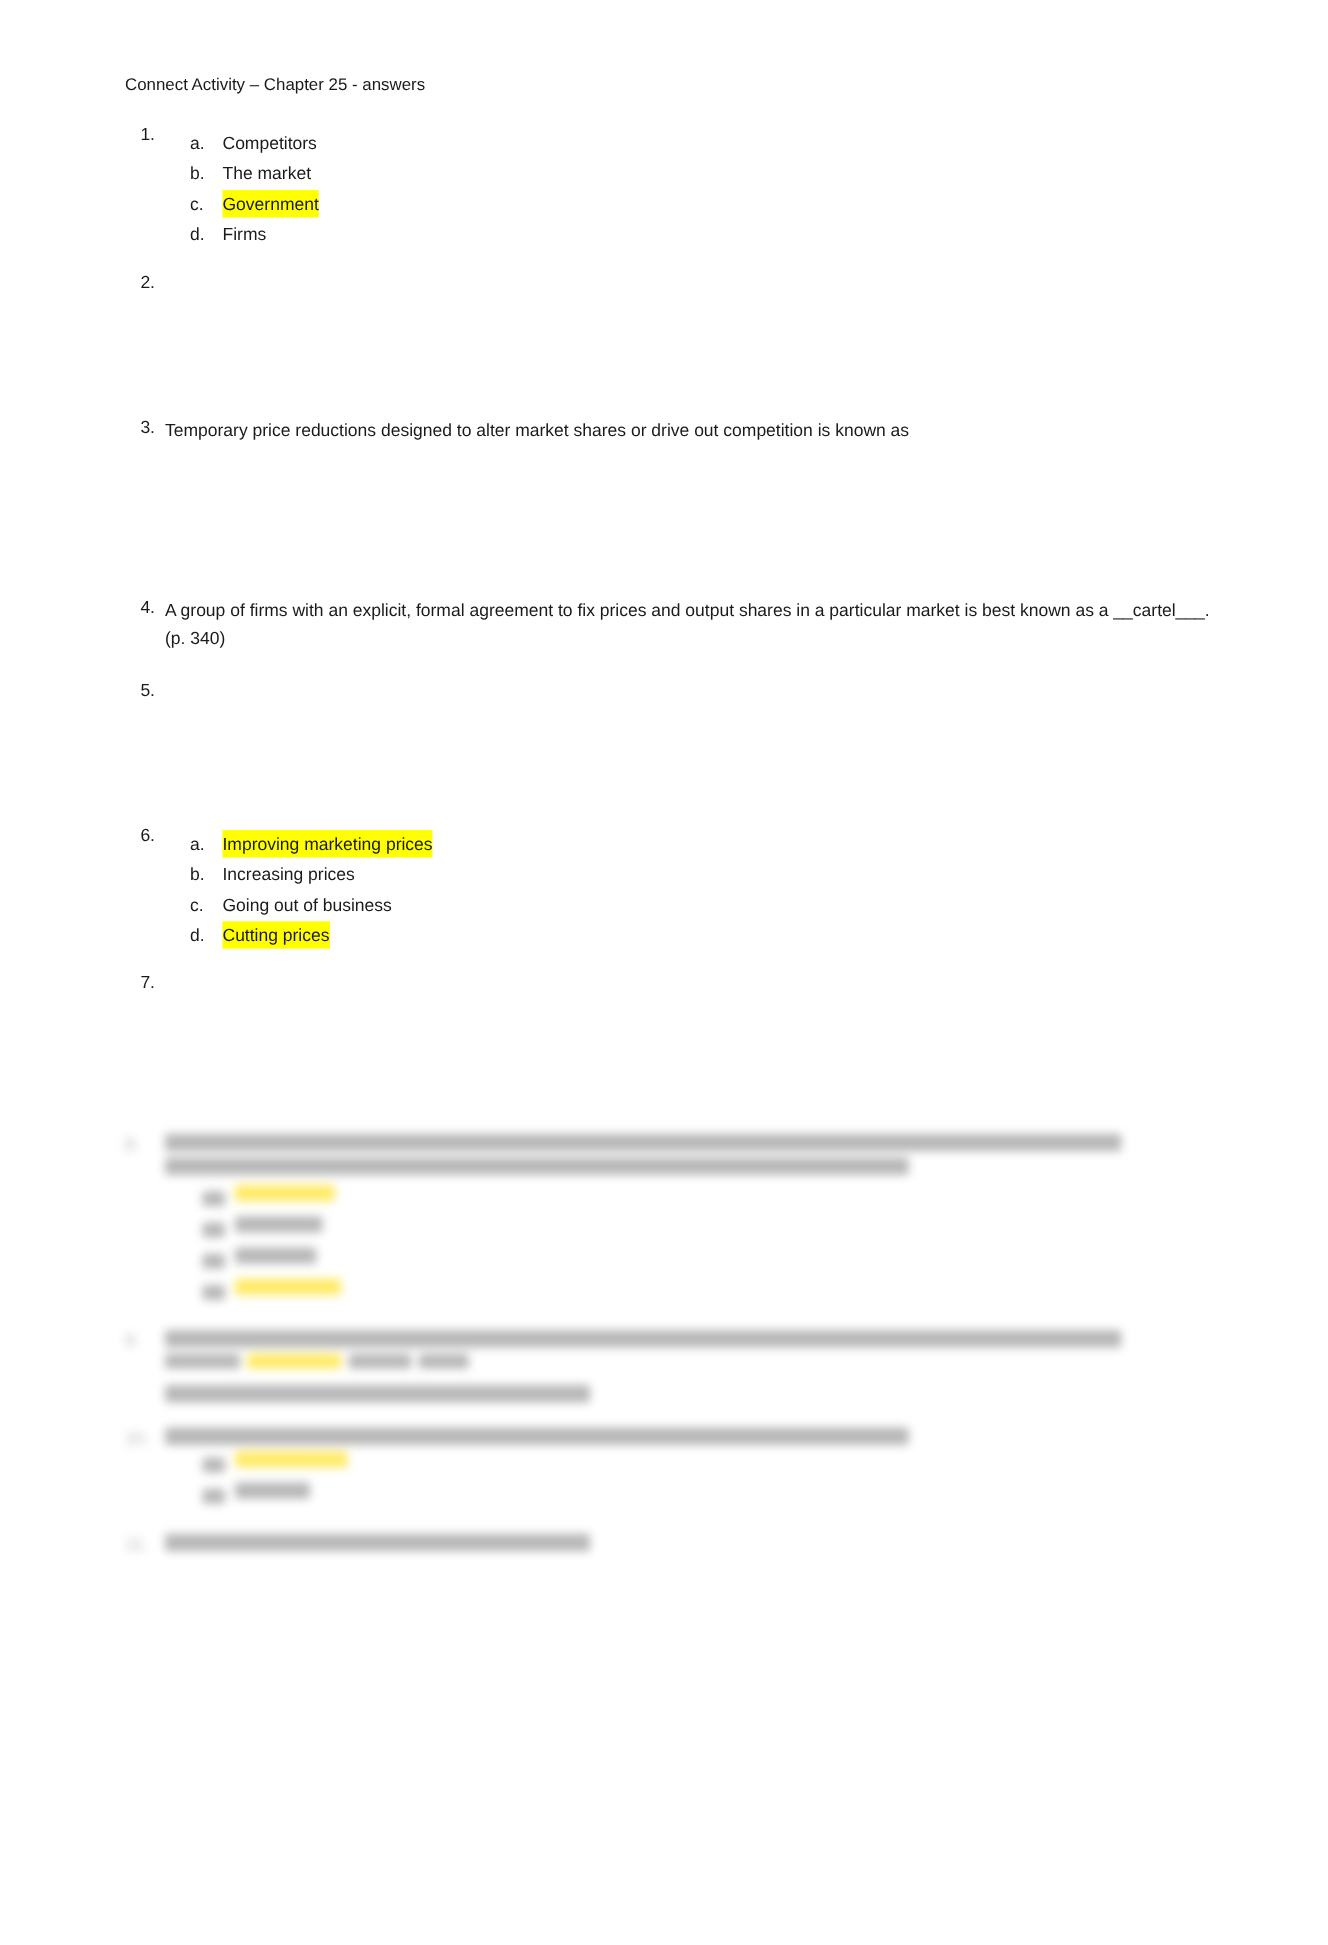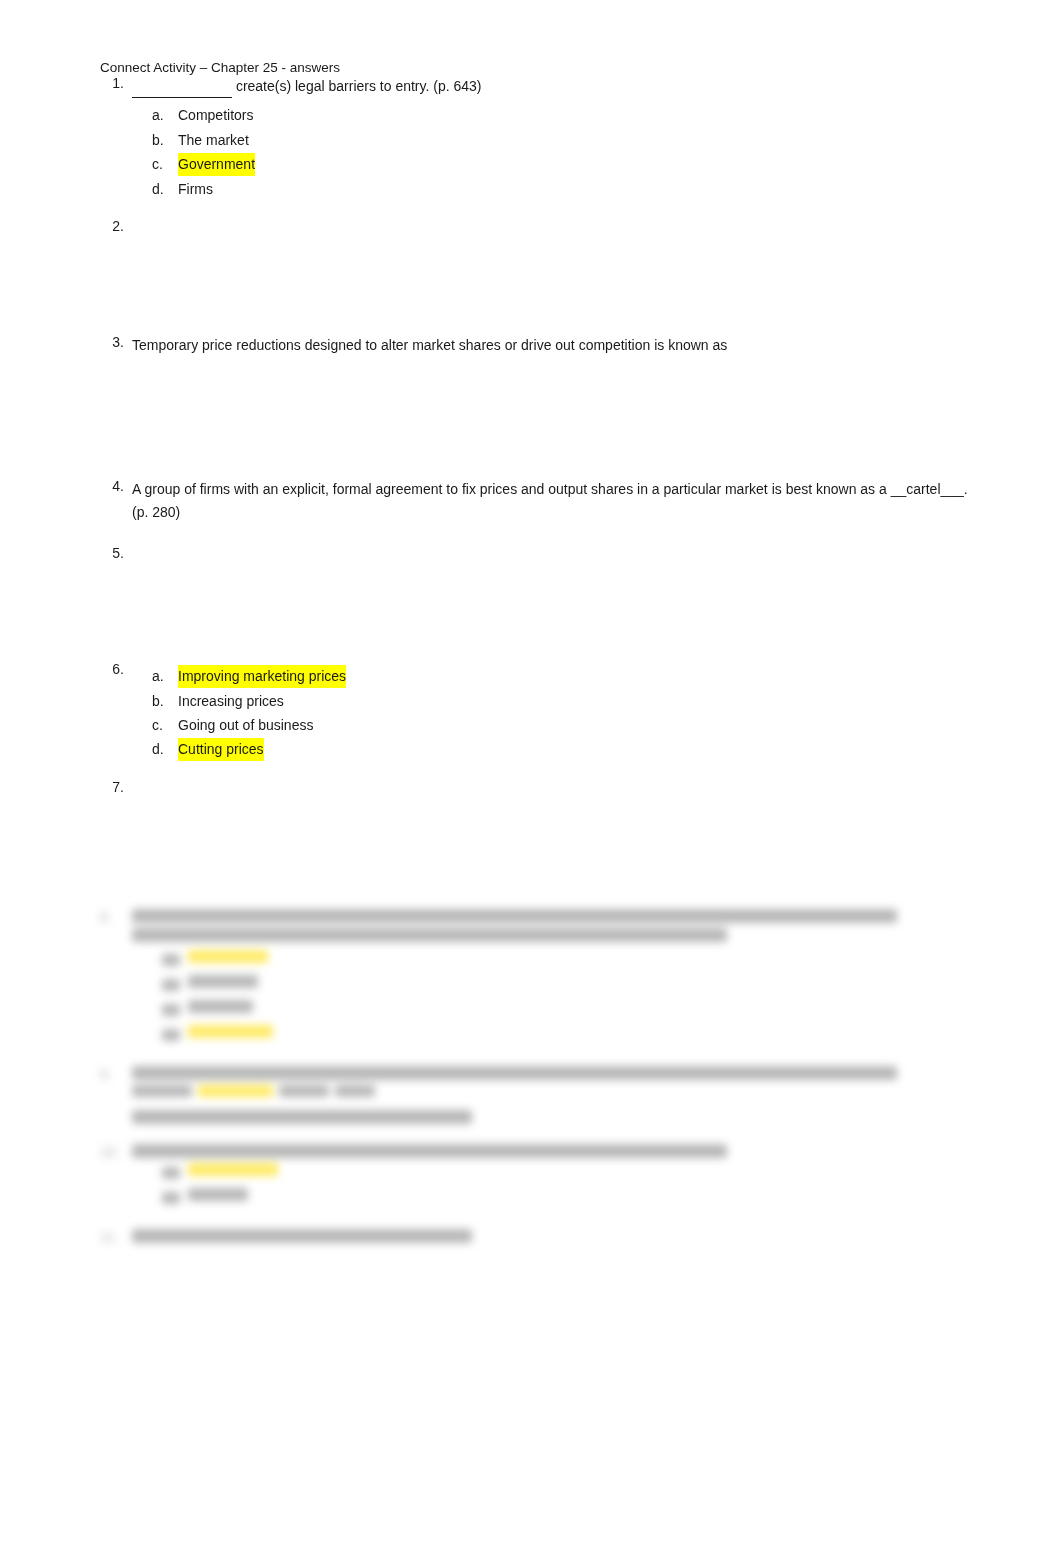--- a/index.html
+++ b/index.html
@@ -17,20 +17,21 @@
       min-height: 1556px;
     }
 
     .page {
       padding: 60px 80px 60px 100px;
       max-width: 1062px;
     }
 
     .page-title {
       font-size: 13.5px;
+      margin-bottom: 24px;
       color: #1a1a1a;
     }
 
     .question-list {
       list-style: none;
       padding: 0;
     }
 
     .question-item {
       margin-bottom: 16px;
@@ -137,23 +138,20 @@
 <body>
 
 <div class="page">
   <div class="page-title">Connect Activity – Chapter 25 - answers</div>
 
   <ol class="question-list">
 
     <li class="question-item">
       <span class="question-number">1.</span>
       <div class="question-content">
-        <div class="question-text">
-          <span class="blank">&nbsp;&nbsp;&nbsp;&nbsp;&nbsp;&nbsp;&nbsp;&nbsp;&nbsp;&nbsp;&nbsp;&nbsp;</span> create(s) legal barriers to entry. (p. 643)
-        </div>
         <ul class="sub-list">
           <li class="sub-item">
             <span class="sub-letter">a.</span>
             <span>Competitors</span>
           </li>
           <li class="sub-item">
             <span class="sub-letter">b.</span>
             <span>The market</span>
           </li>
           <li class="sub-item">
@@ -182,21 +180,21 @@
           Temporary price reductions designed to alter market shares or drive out competition is known as
         </div>
         <div class="question-spacer-lg"></div>
       </div>
     </li>
 
     <li class="question-item">
       <span class="question-number">4.</span>
       <div class="question-content">
         <div class="question-text">
-          A group of firms with an explicit, formal agreement to fix prices and output shares in a particular market is best known as a __cartel___. (p. 280)
+          A group of firms with an explicit, formal agreement to fix prices and output shares in a particular market is best known as a __cartel___. (p. 340)
         </div>
       </div>
     </li>
 
     <li class="question-item">
       <span class="question-number">5.</span>
       <div class="question-content">
         <div class="question-spacer-lg"></div>
       </div>
     </li>

